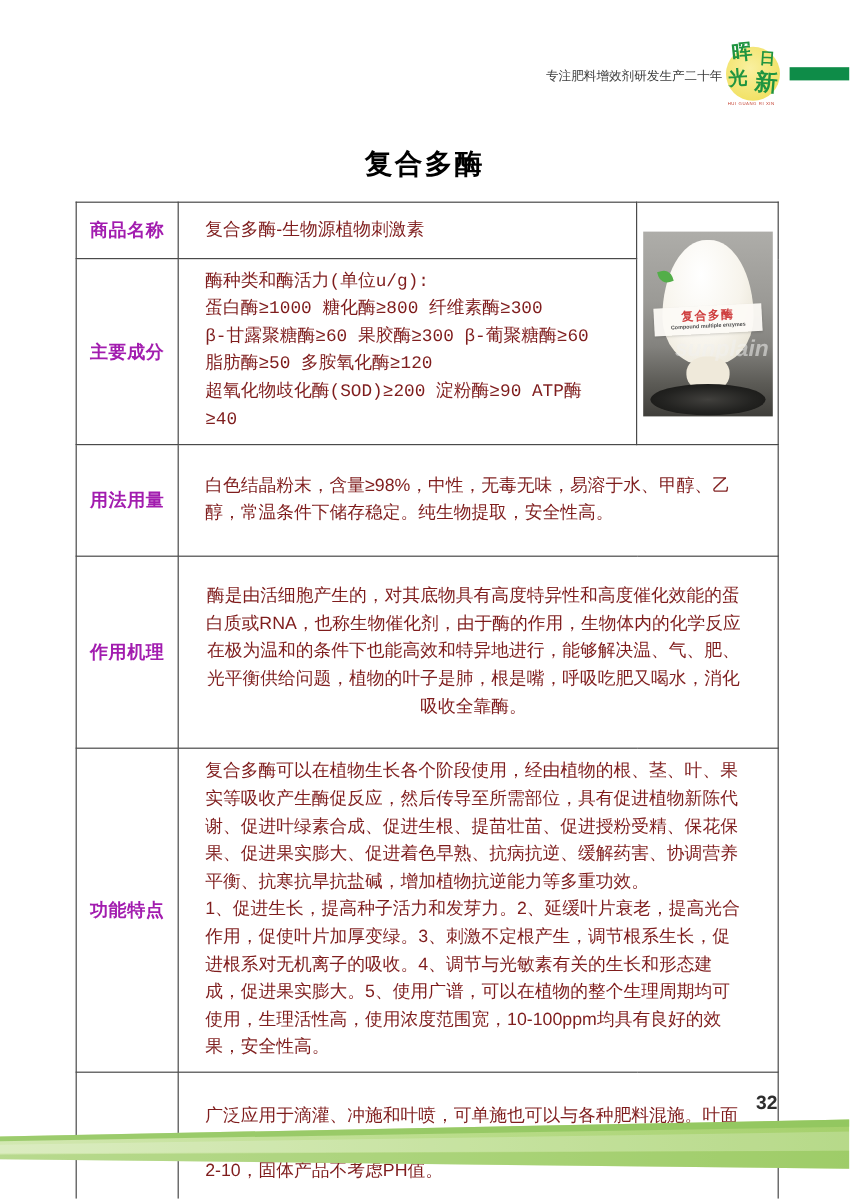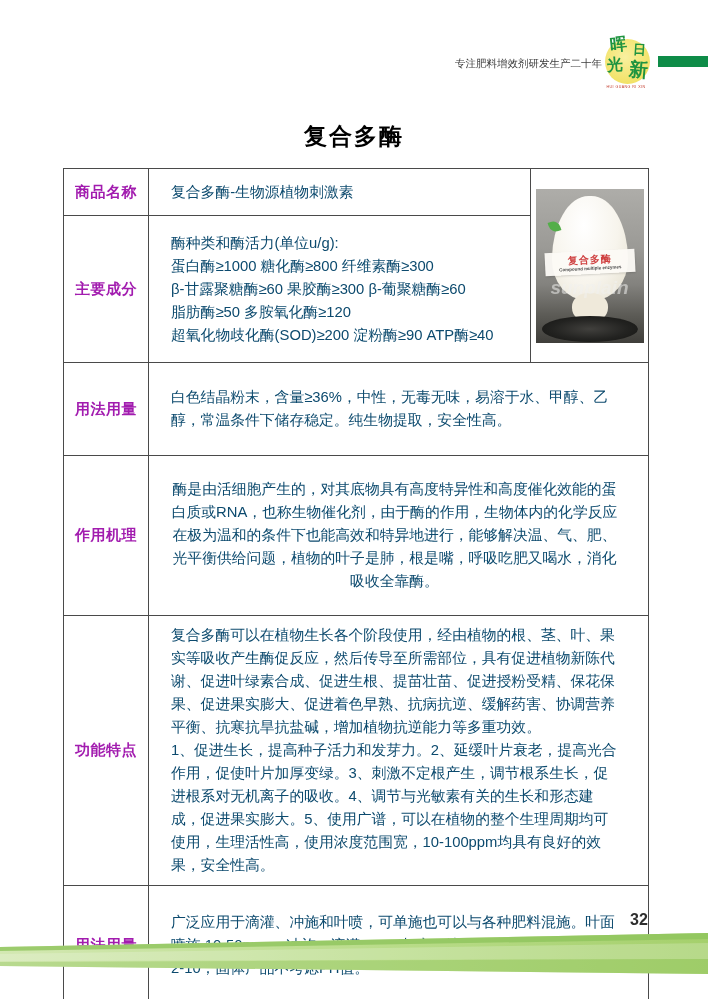--- a/index.html
+++ b/index.html
@@ -40,25 +40,25 @@
   table.spec{
     position:absolute;left:63px;top:168px;width:585px;
     border-collapse:collapse;table-layout:fixed;
   }
   table.spec td{border:1.4px solid #4a4a4a;vertical-align:middle;}
   td.lbl{
     width:85px;text-align:center;font-weight:bold;font-size:15px;color:#a21caf;
     letter-spacing:.5px;
   }
   td.cnt{
-    font-size:14.8px;line-height:23px;color:#0c4a6e;
+    font-size:14.8px;line-height:23px;color:#7f1d1d;
     padding:8px 30px 8px 22px;white-space:pre-line;
   }
   tr.r1 td{height:30px;}
-  tr.r2 td{height:130px;}
+  tr.r2 td{height:130px;font-family:Liberation Mono, monospace;}
   tr.r3 td{height:76px;}
   tr.r4 td{height:143px;text-align:center;}
   tr.r5 td{height:243px;}
   tr.r6 td{height:102px;}
   td.photo-cell{width:118px;padding:4px;vertical-align:middle;}
 
   
   .photo{
     position:relative;width:108px;height:154px;margin:0 auto;overflow:hidden;
     background:linear-gradient(180deg,#aeada9 0%,#9b9a96 38%,#83827e 62%,#5c5b56 82%,#3f3e3a 100%);
@@ -83,21 +83,21 @@
   .foot{
     position:absolute;left:50%;bottom:20px;transform:translateX(-50%);
     width:36px;height:30px;background:#efe9da;border-radius:45% 45% 50% 50%;
   }
   .dish{
     position:absolute;left:50%;bottom:1px;transform:translateX(-50%);
     width:96px;height:26px;border-radius:50%;
     background:radial-gradient(ellipse at center,#41403d 0%,#232321 55%,#131311 100%);
   }
   .watermark{
-    position:absolute;left:0;top:88px;width:108px;text-align:center;
+    position:absolute;left:12px;top:88px;width:108px;text-align:center;
     font-size:19px;font-weight:bold;font-style:italic;
     color:rgba(240,240,238,.55);letter-spacing:0;
   }
 
   
   .page-number{
     position:absolute;left:630px;top:911px;font-size:16px;font-weight:bold;color:#2e2e2e;
   }
   .bottom-band{position:absolute;left:0;top:930px;width:708px;height:69px;}
 </style>
@@ -148,21 +148,21 @@
     <tr class="r2">
       <td class="lbl">主要成分</td>
       <td class="cnt">酶种类和酶活力(单位u/g):
 蛋白酶≥1000 糖化酶≥800 纤维素酶≥300
 β-甘露聚糖酶≥60 果胶酶≥300 β-葡聚糖酶≥60
 脂肪酶≥50 多胺氧化酶≥120
 超氧化物歧化酶(SOD)≥200 淀粉酶≥90 ATP酶≥40</td>
     </tr>
     <tr class="r3">
       <td class="lbl">用法用量</td>
-      <td class="cnt" colspan="2">白色结晶粉末，含量≥36%，中性，无毒无味，易溶于水、甲醇、乙醇，常温条件下储存稳定。纯生物提取，安全性高。</td>
+      <td class="cnt" colspan="2">白色结晶粉末，含量≥98%，中性，无毒无味，易溶于水、甲醇、乙醇，常温条件下储存稳定。纯生物提取，安全性高。</td>
     </tr>
     <tr class="r4">
       <td class="lbl">作用机理</td>
       <td class="cnt" colspan="2">酶是由活细胞产生的，对其底物具有高度特异性和高度催化效能的蛋白质或RNA，也称生物催化剂，由于酶的作用，生物体内的化学反应在极为温和的条件下也能高效和特异地进行，能够解决温、气、肥、光平衡供给问题，植物的叶子是肺，根是嘴，呼吸吃肥又喝水，消化吸收全靠酶。</td>
     </tr>
     <tr class="r5">
       <td class="lbl">功能特点</td>
       <td class="cnt" colspan="2">复合多酶可以在植物生长各个阶段使用，经由植物的根、茎、叶、果实等吸收产生酶促反应，然后传导至所需部位，具有促进植物新陈代谢、促进叶绿素合成、促进生根、提苗壮苗、促进授粉受精、保花保果、促进果实膨大、促进着色早熟、抗病抗逆、缓解药害、协调营养平衡、抗寒抗旱抗盐碱，增加植物抗逆能力等多重功效。
 1、促进生长，提高种子活力和发芽力。2、延缓叶片衰老，提高光合作用，促使叶片加厚变绿。3、刺激不定根产生，调节根系生长，促进根系对无机离子的吸收。4、调节与光敏素有关的生长和形态建成，促进果实膨大。5、使用广谱，可以在植物的整个生理周期均可使用，生理活性高，使用浓度范围宽，10-100ppm均具有良好的效果，安全性高。</td>
     </tr>

